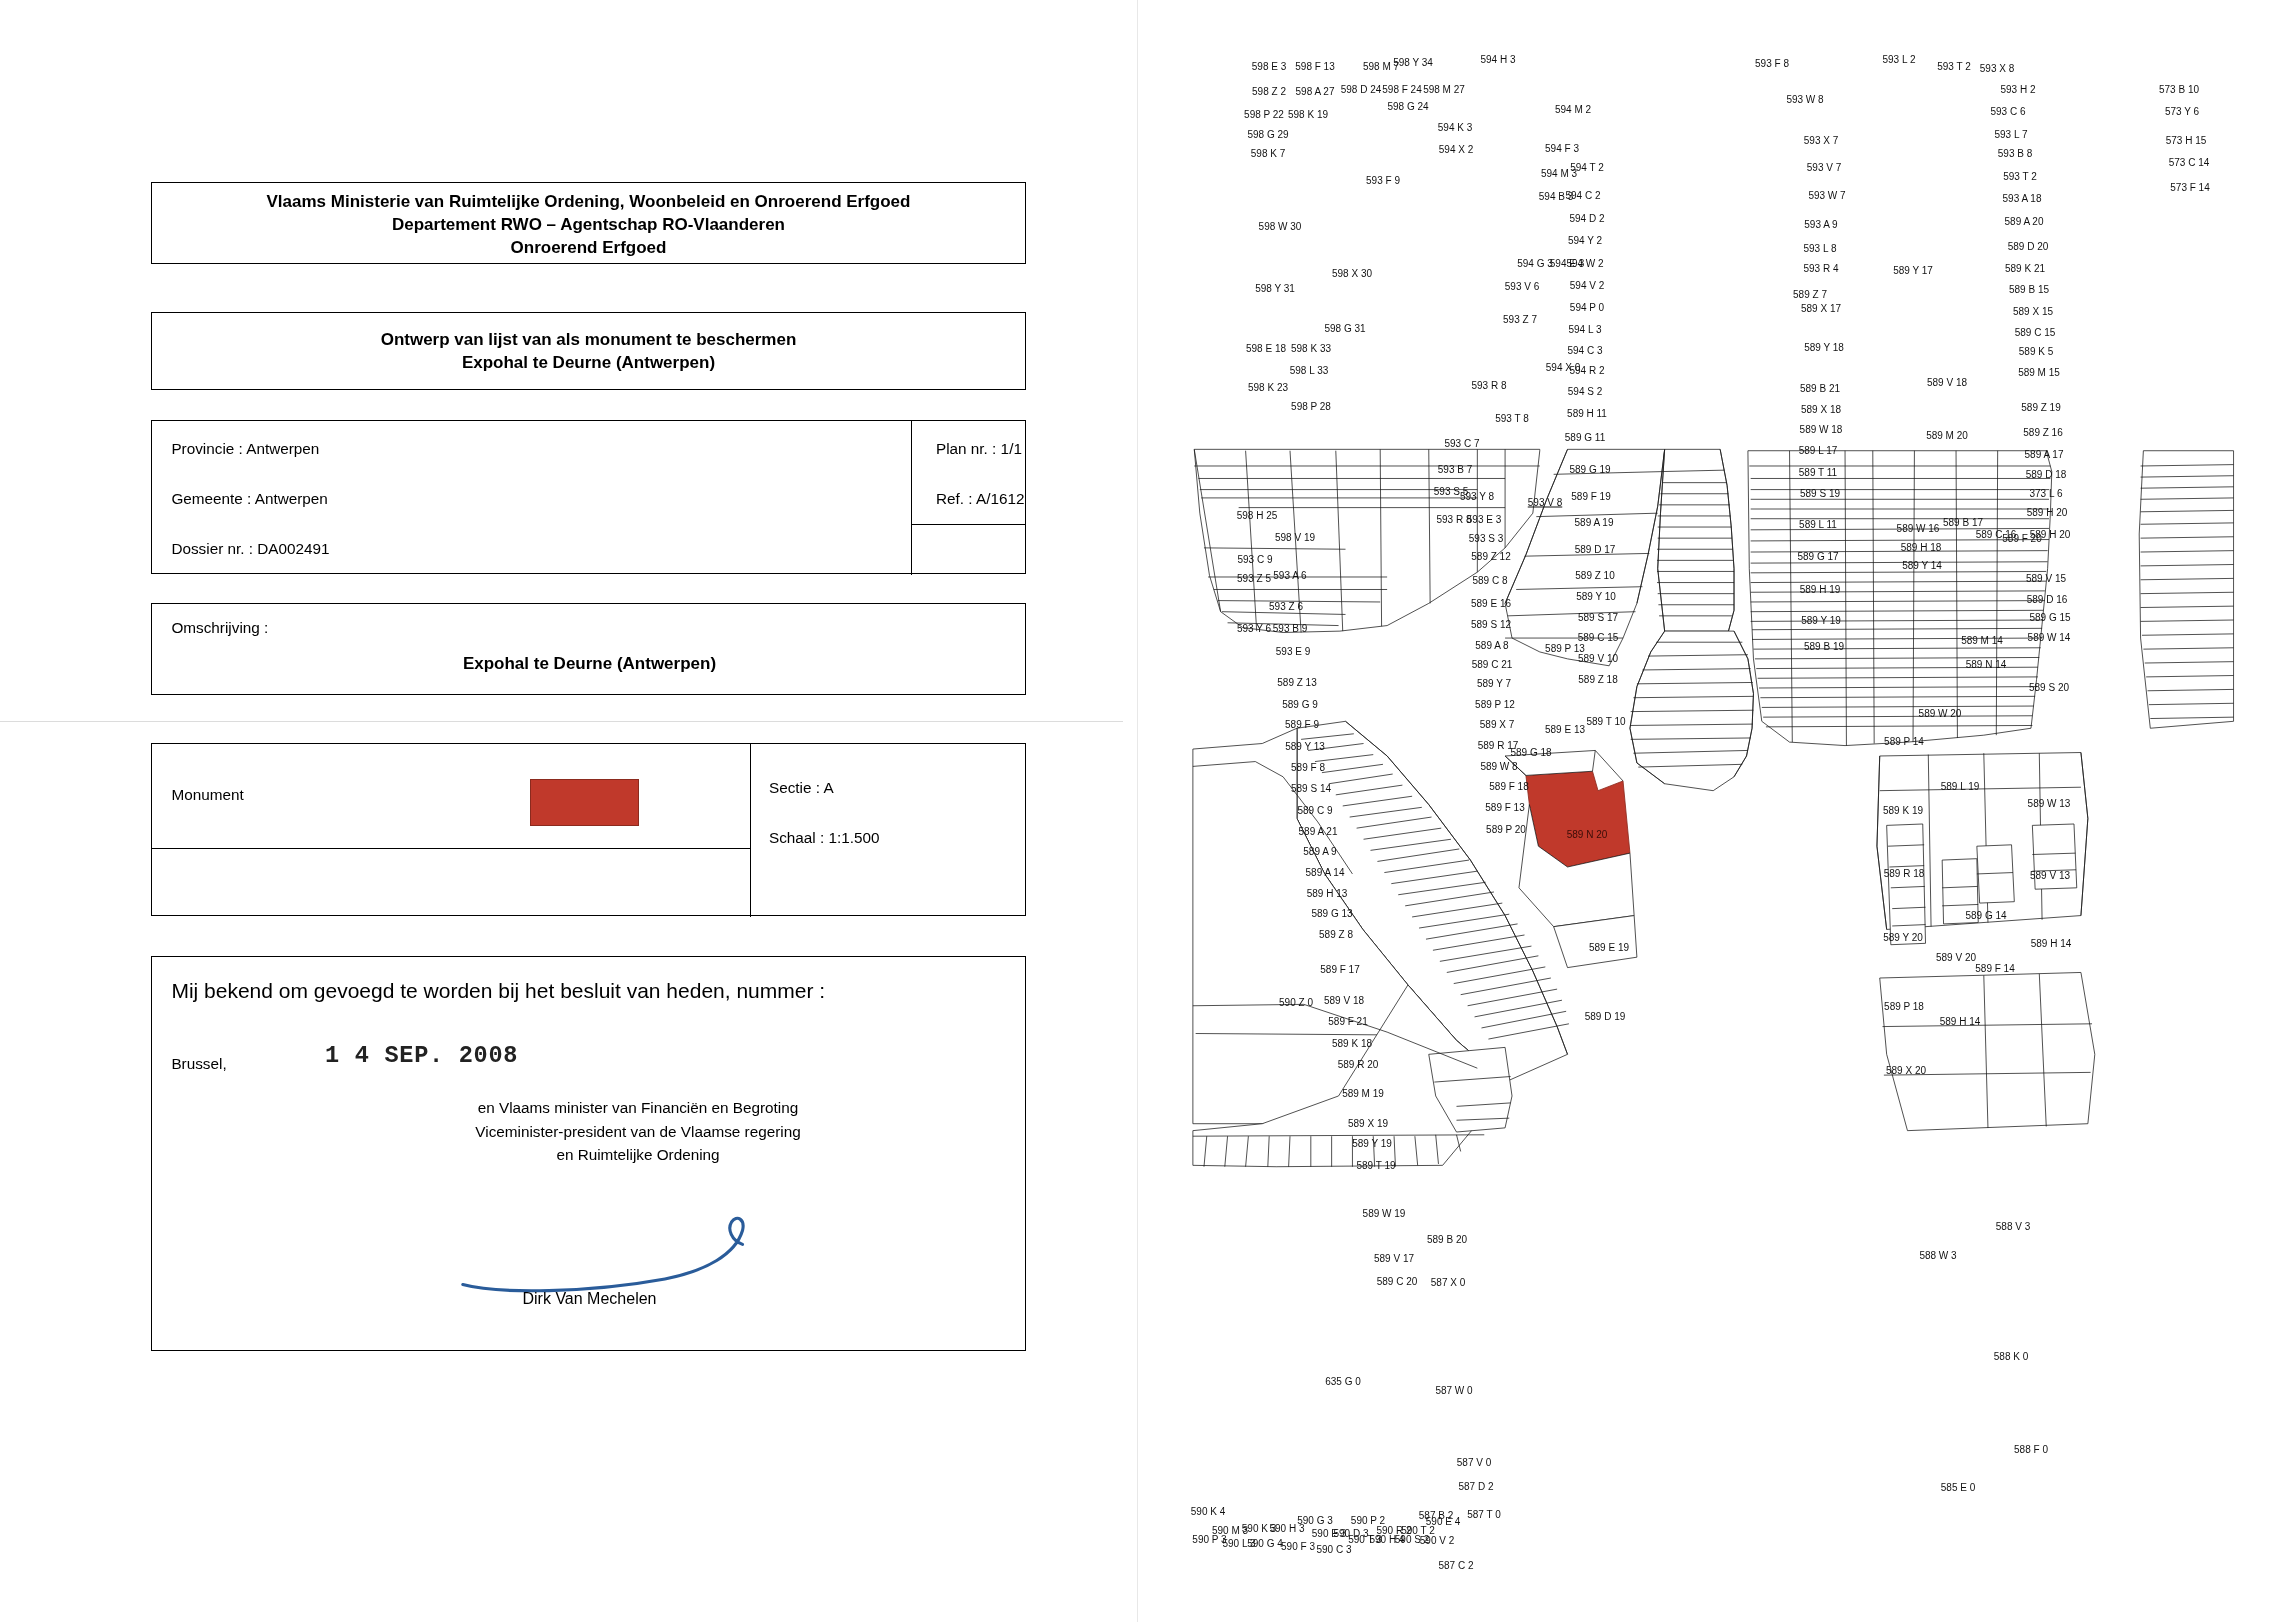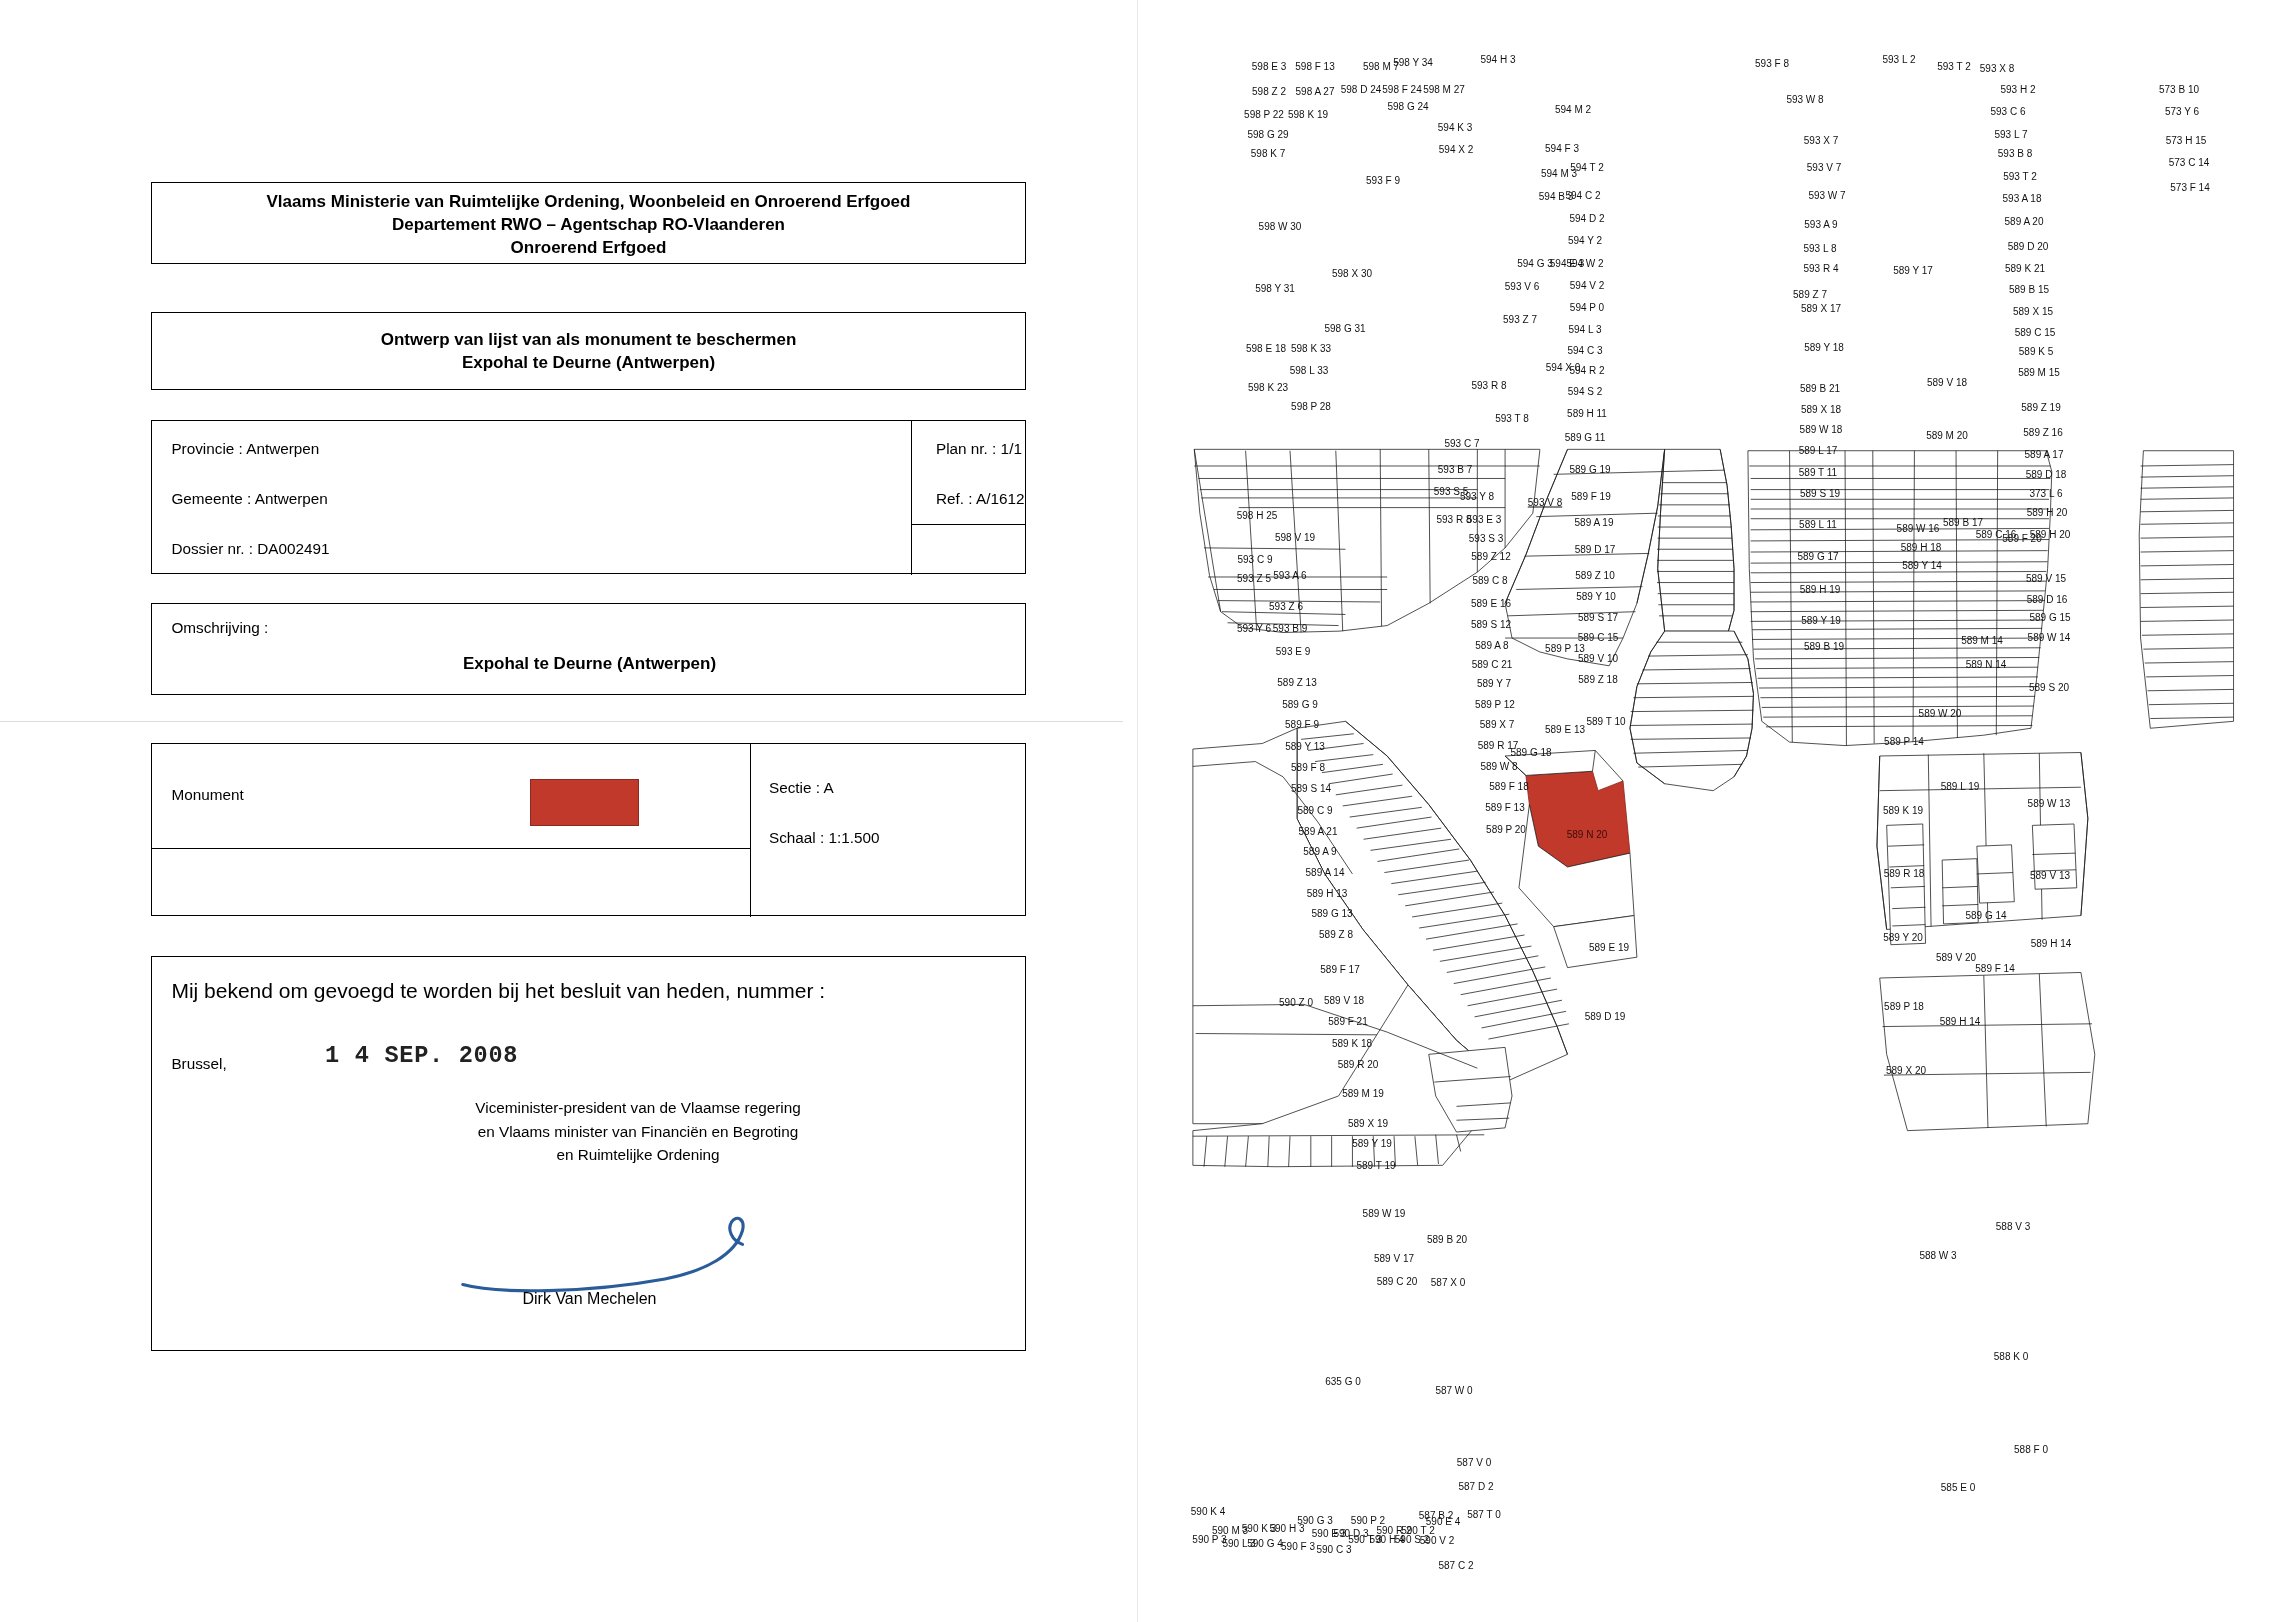--- a/index.html
+++ b/index.html
@@ -293,22 +293,22 @@
     <div id="legend-swatch"></div>
     <div id="legend-sectie">Sectie : A</div>
     <div id="legend-schaal">Schaal : 1:1.500</div>
   </div>
 
   <div class="box" id="sign-box">
     <div id="sign-intro">Mij bekend om gevoegd te worden bij het besluit van heden, nummer :</div>
     <div id="sign-city">Brussel,</div>
     <div id="sign-date">1 4 SEP. 2008</div>
     <div id="sign-titleblock">
+      <div>en Vlaams minister van Financiën en Begroting</div>
       <div>Viceminister-president van de Vlaamse regering</div>
-      <div>en Vlaams minister van Financiën en Begroting</div>
       <div>en Ruimtelijke Ordening</div>
     </div>
     <svg id="sign-scribble" viewBox="0 0 460 130">
       <path d="M8 112 C 60 126, 190 124, 300 104 C 360 92, 402 68, 412 34 C 416 18, 404 10, 396 22 C 390 32, 396 48, 412 54" fill="none" stroke="#2a5c9a" stroke-width="4.5" stroke-linecap="round"></path>
     </svg>
     <div id="sign-name">Dirk Van Mechelen</div>
   </div>
 </div>
 
 <div class="fold" id="fold-v"></div>

